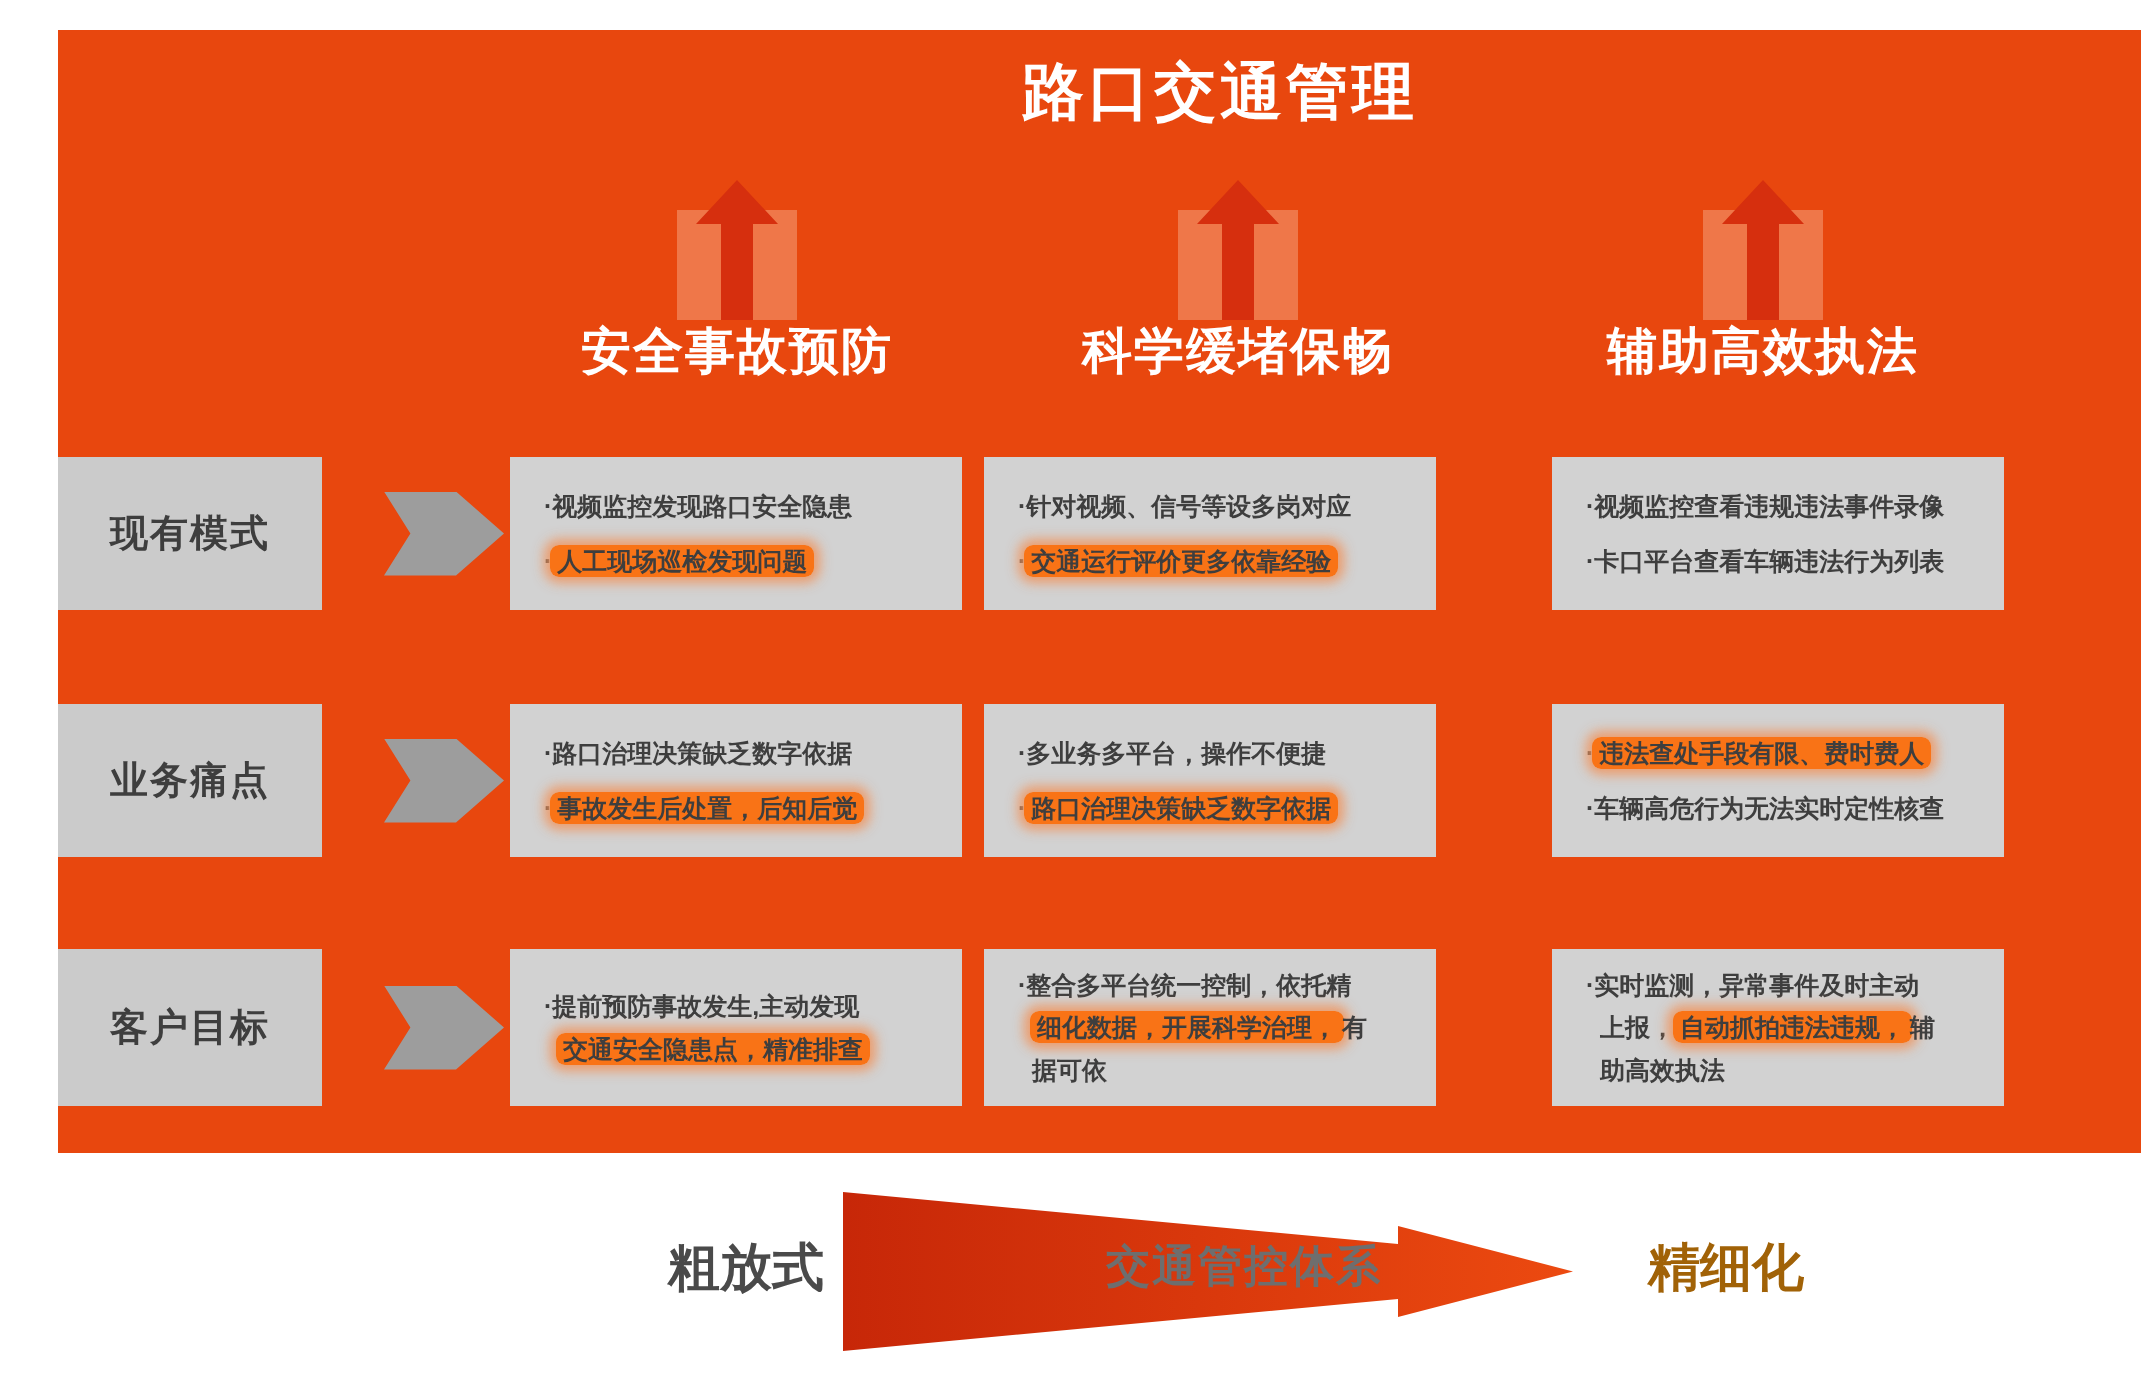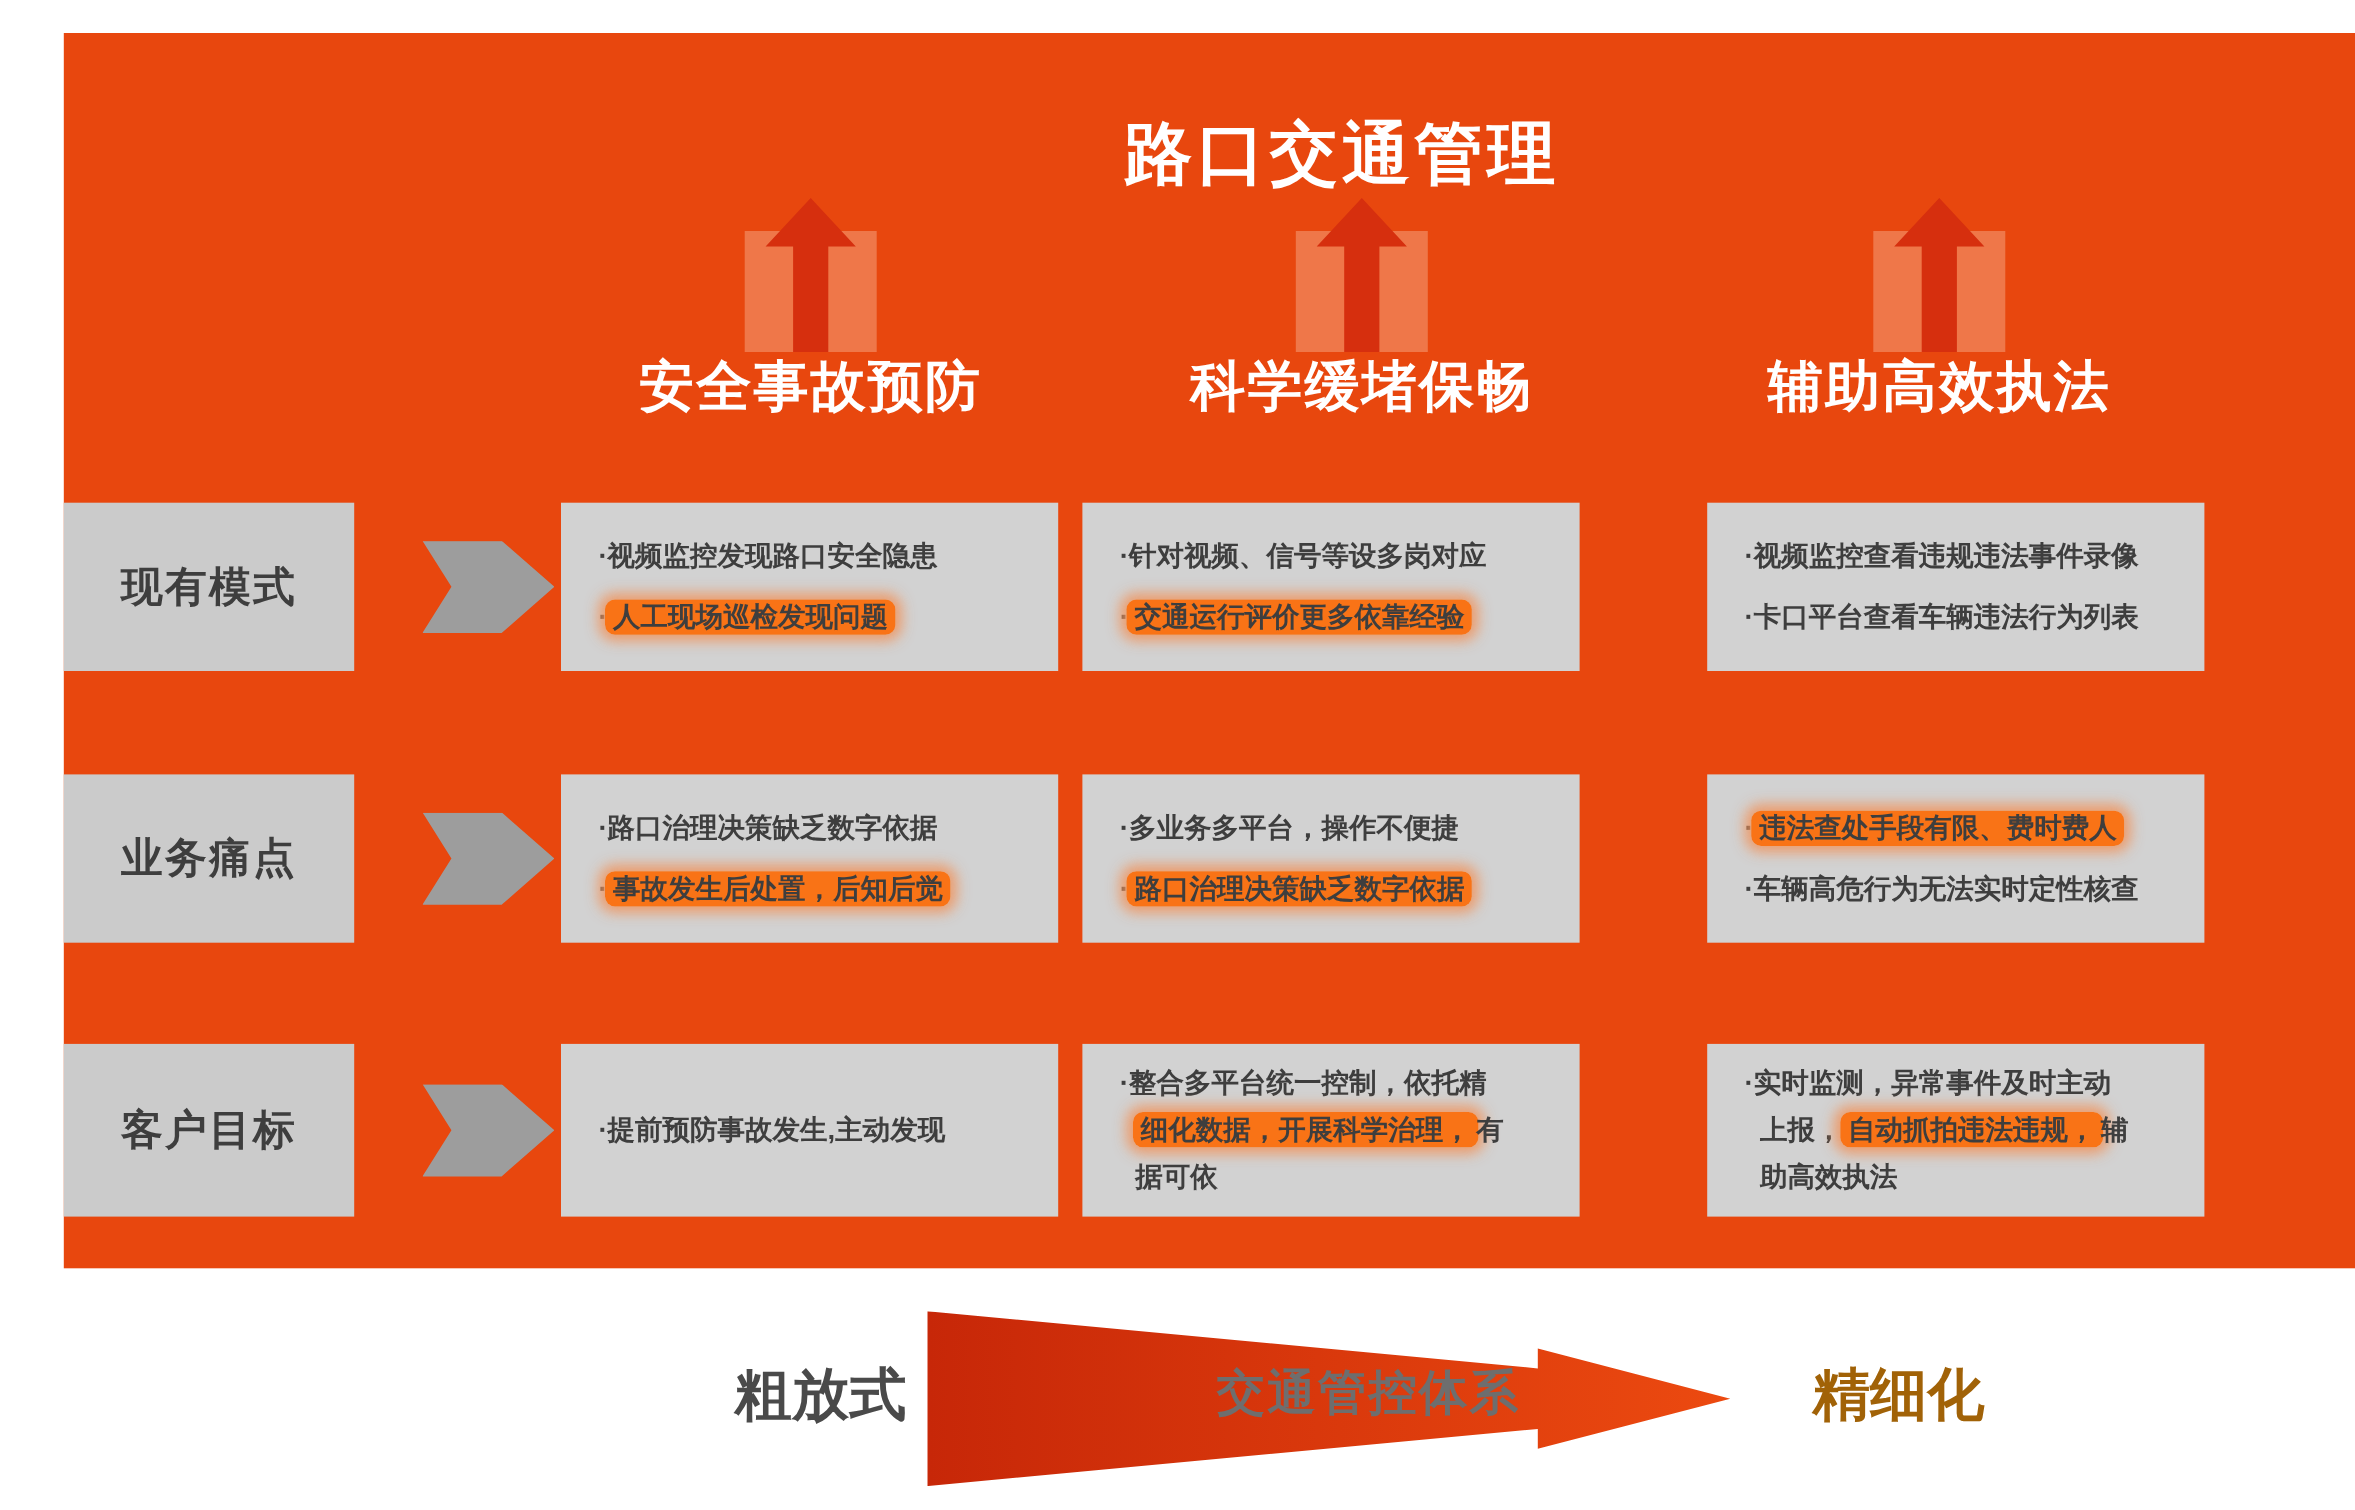--- a/index.html
+++ b/index.html
@@ -1,21 +1,21 @@
 <!DOCTYPE html>
 <html><head>
 <meta charset="utf-8">
 <style>
   html,body{margin:0;padding:0;background:#ffffff;}
   .page{position:relative;width:2141px;height:1373px;background:#ffffff;overflow:hidden;
         font-family:"Liberation Sans","DejaVu Sans",sans-serif;}
   .panel{position:absolute;left:58px;top:30px;width:2083px;height:1123px;background:#E8470E;}
 
   .title{position:absolute;left:1162px;top:20px;transform:translateX(-50%);
-         font-size:62px;font-weight:bold;color:#ffffff;white-space:nowrap;letter-spacing:4px;margin-top:48px;}
+         font-size:62px;font-weight:bold;color:#ffffff;white-space:nowrap;letter-spacing:4px;}
 
   .col-icon{position:absolute;top:150px;transform:translateX(-50%);}
   .col-head{position:absolute;top:288px;transform:translateX(-50%);
             font-size:50px;font-weight:bold;color:#ffffff;white-space:nowrap;letter-spacing:2px;}
   .cc0{left:679px}.cc1{left:1180px}.cc2{left:1705px}
 
   .row{position:absolute;left:0;width:100%;}
   #row0{top:427px;height:153px;}
   #row1{top:674px;height:153px;}
   #row2{top:919px;height:157px;}
@@ -119,20 +119,21 @@
         <div class="line"><span>·车辆高危行为无法实时定性核查</span><span></span></div>
       </div>
     </div>
 
     <div class="row" id="row2">
       <div class="rlabel">客户目标</div>
       <div class="rarrow"></div>
 
       <div class="cell c0 gap-narrow">
         <div class="line"><span>·提前预防事故发生,主动发现</span><span></span></div>
+        <div class="line cont"><span></span><span class="hl">交通安全隐患点，精准排查</span><span></span></div>
       </div>
 
       <div class="cell c1 gap-narrow">
         <div class="line"><span>·整合多平台统一控制，依托精</span><span></span></div>
         <div class="line cont"><span></span><span class="hl">细化数据，开展科学治理，</span><span>有</span></div>
         <div class="line cont"><span>据可依</span><span></span></div>
       </div>
 
       <div class="cell c2 gap-narrow">
         <div class="line"><span>·实时监测，异常事件及时主动</span><span></span></div>

